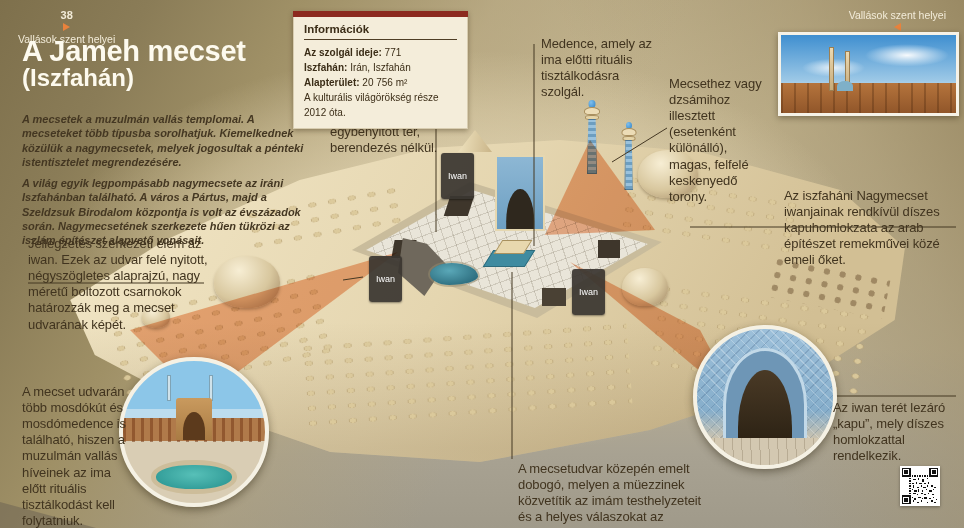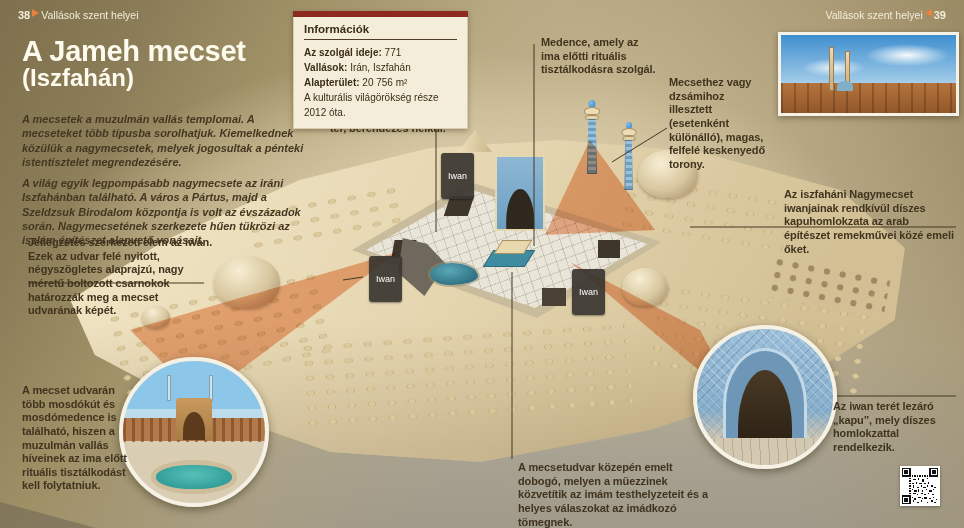--- a/index.html
+++ b/index.html
@@ -9,21 +9,21 @@
     background:
       radial-gradient(ellipse 520px 260px at 48% 48%, rgba(242,230,198,.85) 0%, rgba(226,212,176,.45) 55%, rgba(0,0,0,0) 78%),
       linear-gradient(118deg, #7e704c 0%, #8a7c57 12%, #9f9066 24%, rgba(178,162,122,.45) 40%, rgba(0,0,0,0) 56%),
       linear-gradient(245deg, #9a8a64 0%, rgba(158,142,104,.55) 14%, rgba(0,0,0,0) 34%),
       linear-gradient(to top, #a09a8a 0%, #a8a292 14%, rgba(168,162,146,0) 34%),
       linear-gradient(160deg, #b2a37f 0%, #c8ba95 45%, #b3aa95 100%);
   }
   .abs{position:absolute;}
 
   
-  .hdr{top:9px;font-size:10.5px;color:#f3ecd9;display:flex;gap:2px;z-index:8;}
+  .hdr{top:9px;font-size:10.5px;color:#f3ecd9;display:flex;align-items:center;gap:2px;z-index:8;flex-direction:column;}
   .hdr .num{font-weight:bold;font-size:11px;}
   .tri{width:0;height:0;border-top:4px solid transparent;border-bottom:4px solid transparent;}
   .tri.r{border-left:7px solid #e8823c;}
   .tri.l{border-right:7px solid #e8823c;}
 
   
   .title-block{left:22px;top:36px;color:#fdfaee;z-index:8;line-height:1.04;}
   .title-block .t1{font-size:29px;font-weight:bold;letter-spacing:-.3px;}
   .title-block .t2{font-size:24px;font-weight:bold;margin-top:0;}
   .intro{left:22px;top:112px;width:286px;z-index:8;color:#443722;font-size:11px;font-weight:600;line-height:1.3;}
@@ -33,21 +33,21 @@
   .info{left:293px;top:11px;width:173px;background:#f4edda;z-index:9;
         box-shadow:0 2px 5px rgba(60,45,20,.4);border:1px solid #d8cdb0;}
   .info .bar{height:6px;background:#8c2a1f;margin:-1px -1px 0 -1px;}
   .info .inner{padding:6px 10px 8px 10px;color:#3b2d17;}
   .info .ib-title{font-size:11.5px;font-weight:bold;padding-bottom:4px;border-bottom:1px solid #4e3d24;margin-bottom:5px;}
   .info .row{font-size:10px;line-height:1.5;}
   .info .row b{font-weight:bold;}
   .info .foot{font-size:10px;line-height:1.45;margin-top:1px;}
 
   
-  .callout{z-index:8;color:#41341f;font-size:11px;font-weight:700;line-height:1.24;letter-spacing:-.1px;}
+  .callout{z-index:8;color:#41341f;font-size:13px;font-weight:400;line-height:1.24;letter-spacing:-.1px;}
   .ra{}
 
   
   .badge{z-index:7;background:rgba(58,54,48,.93);color:#fff;font-size:9px;font-weight:normal;
          padding:18px 7px;border-radius:3px;box-shadow:0 1px 2px rgba(0,0,0,.4);}
 
   
   svg.lines{left:0;top:0;z-index:6;pointer-events:none;}
 
   
@@ -230,21 +230,21 @@
   <div class="abs intro">
     <p>A mecsetek a muzulmán vallás templomai. A mecseteket több típusba sorolhatjuk. Kiemelkednek közülük a nagymecsetek, melyek jogosultak a pénteki istentisztelet megrendezésére.</p>
     <p>A világ egyik legpompásabb nagymecsete az iráni Iszfahánban található. A város a Pártus, majd a Szeldzsuk Birodalom központja is volt az évszázadok során. Nagymecsetének szerkezete hűen tükrözi az iszlám építészet alapvető vonásait.</p>
   </div>
 
   <div class="abs info">
     <div class="bar"></div>
     <div class="inner">
       <div class="ib-title">Információk</div>
       <div class="row"><b>Az szolgál ideje:</b> <span>771</span></div>
-      <div class="row"><b>Vallások:</b> <span>Irán, Iszfahán</span></div>
+      <div class="row"><b>Iszfahán:</b> <span>Irán, Iszfahán</span></div>
       <div class="row"><b>Alapterület:</b> <span>20 756 m²</span></div>
       <div class="foot">A kulturális világörökség része 2012 óta.</div>
     </div>
   </div>
 
   <div class="abs callout ra" style="left:330px;top:108px;width:128px;">Belseje egy egybenyitott tér, berendezés nélkül.</div>
   <div class="abs callout" style="left:541px;top:36px;width:118px;">Medence, amely az ima előtti rituális tisztálkodásra szolgál.</div>
   <div class="abs callout" style="left:669px;top:76px;width:100px;">Mecsethez vagy dzsámihoz illesztett (esetenként különálló), magas, felfelé keskenyedő torony.</div>
   <div class="abs callout ra" style="left:784px;top:188px;width:172px;">Az iszfaháni Nagymecset iwanjainak rendkívül díszes kapuhomlokzata az arab építészet remekművei közé emeli őket.</div>
   <div class="abs callout" style="left:28px;top:236px;width:185px;">Jellegzetes szerkezeti elem az iwan. Ezek az udvar felé nyitott, négyszögletes alaprajzú, nagy méretű boltozott csarnokok határozzák meg a mecset udvarának képét.</div>

